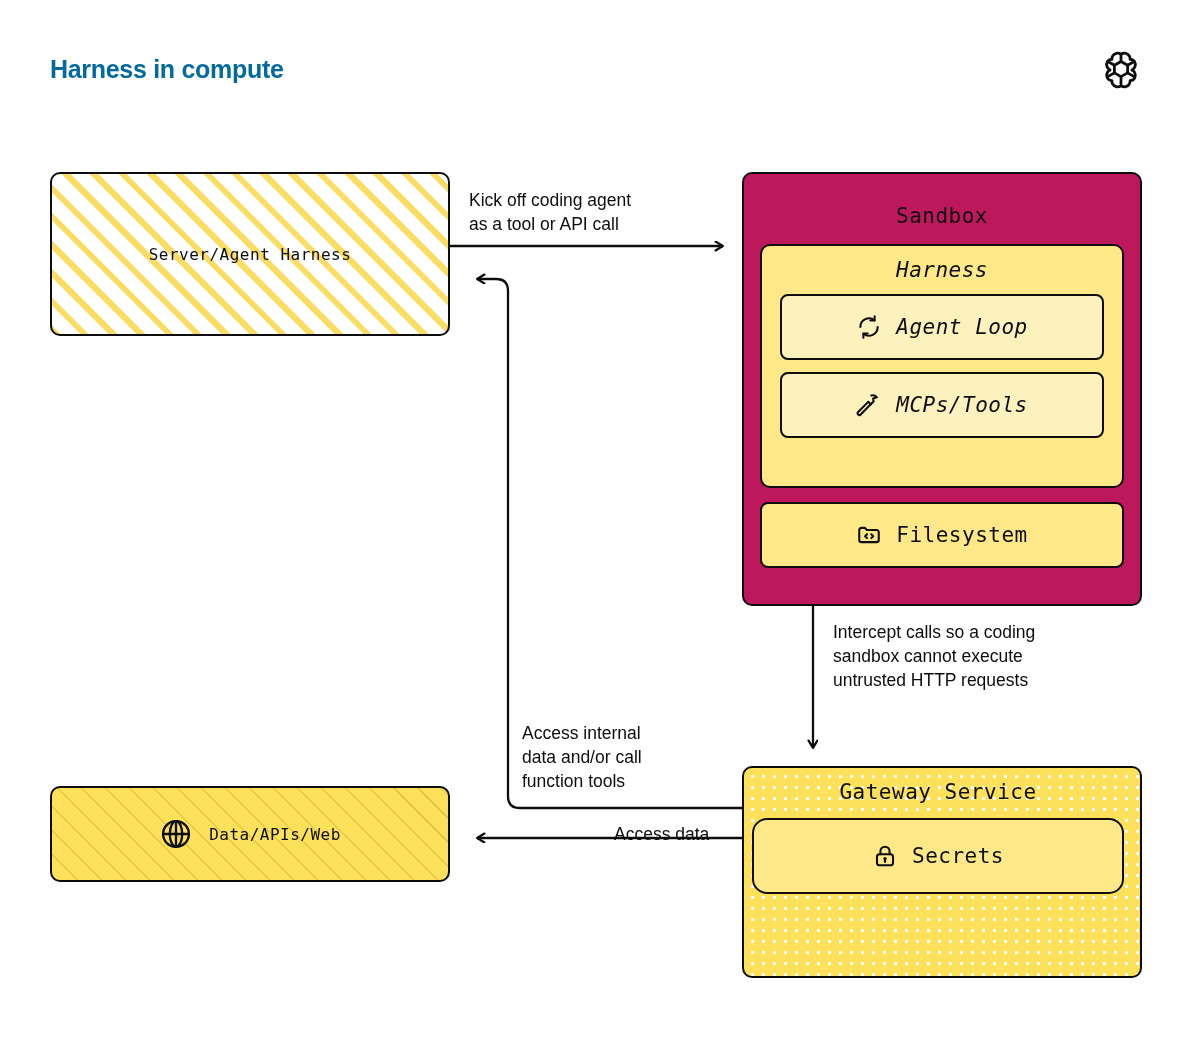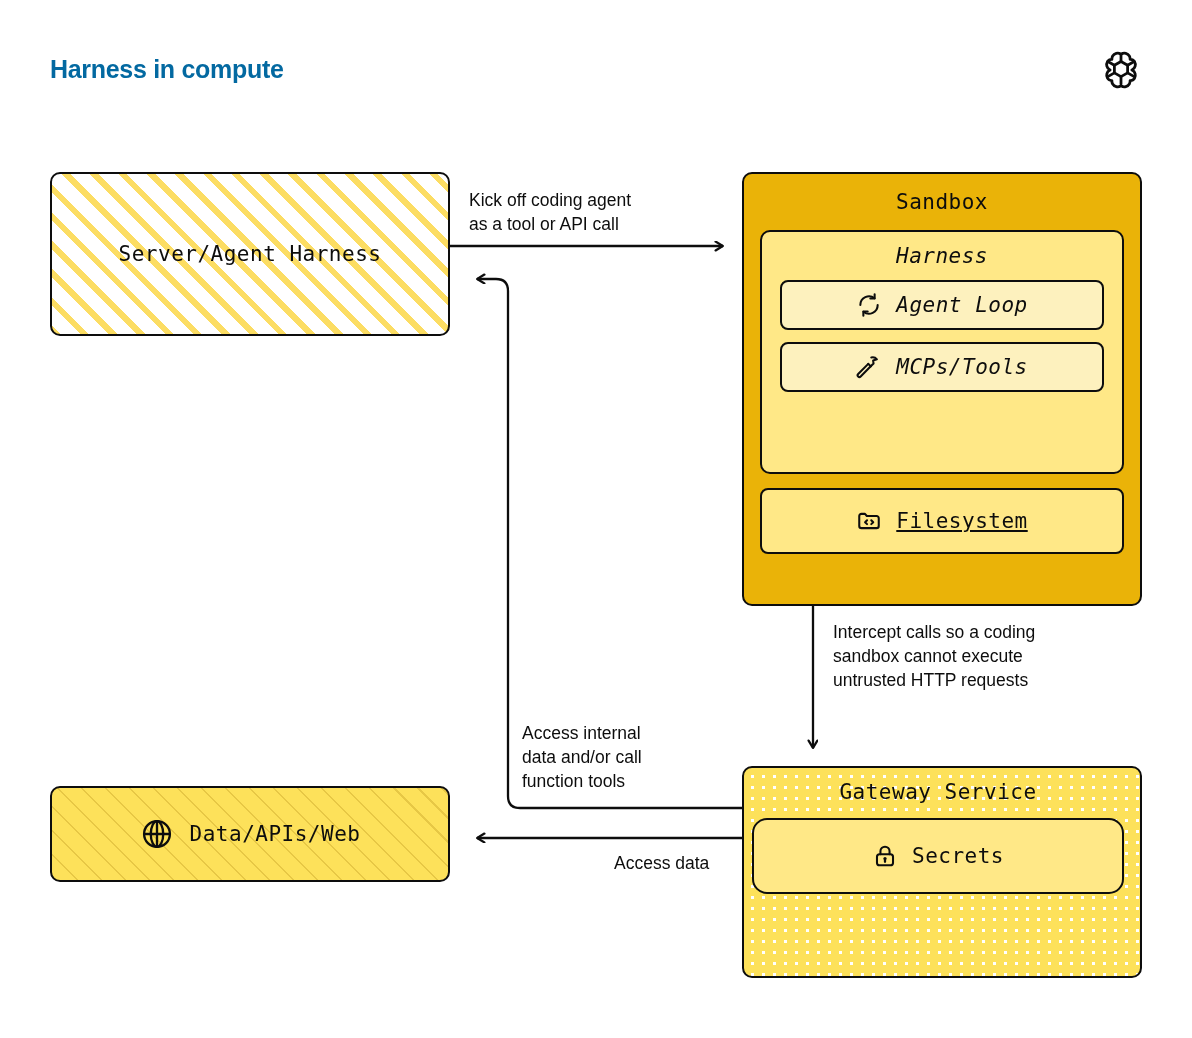--- a/index.html
+++ b/index.html
@@ -39,21 +39,21 @@
   .brand-logo svg { display: block; width: 100%; height: 100%; }
 
   
   .node {
     position: absolute;
     border: 2.6px solid #0d0d0d;
     border-radius: 10px;
   }
   .mono {
     font-family: "DejaVu Sans Mono", "Liberation Mono", monospace;
-    font-size: 21px;
+    font-size: 16px;
     letter-spacing: 0.5px;
     color: #0d0d0d;
     white-space: nowrap;
   }
 
   
   #server-harness {
     left: 50px;
     top: 172px;
     width: 400px;
@@ -86,22 +86,22 @@
     justify-content: center;
     gap: 16px;
   }
 
   
   #sandbox {
     left: 742px;
     top: 172px;
     width: 400px;
     height: 434px;
-    background: #eab308;
-    padding: 16px 16px 16px 16px;
+    background: #be185d;
+    padding: 30px 16px 16px 16px;
   }
   .node-heading {
     text-align: center;
     font-family: "DejaVu Sans Mono", "Liberation Mono", monospace;
     font-size: 21px;
     letter-spacing: 0.5px;
     color: #0d0d0d;
     white-space: nowrap;
   }
 
@@ -112,36 +112,35 @@
     height: 244px;
     border: 2.6px solid #0d0d0d;
     border-radius: 10px;
     background: #ffe887;
     padding: 12px 18px 14px 18px;
     font-style: italic;
   }
 
   
   .leaf {
-    height: 50px;
+    height: 66px;
     border: 2.6px solid #0d0d0d;
     border-radius: 8px;
     display: flex;
     align-items: center;
     justify-content: center;
     gap: 14px;
   }
   .leaf.lightest { background: #fdf1be; }
   .leaf.light { background: #ffe887; }
   #agent-loop { margin-top: 12px; }
   #mcps-tools { margin-top: 12px; text-align: center; }
   #filesystem {
     margin-top: 14px;
     height: 66px;
-    text-decoration: underline;
   }
   .leaf .mono { font-size: 21px; }
   .leaf-icon { width: 26px; height: 26px; flex: 0 0 auto; display:block; }
   .leaf-icon svg { display:block; width:100%; height:100%; }
 
   
   #gateway-service {
     left: 742px;
     top: 766px;
     width: 400px;
@@ -174,21 +173,21 @@
     position: absolute;
     font-family: "Liberation Sans", sans-serif;
     font-size: 17.5px;
     line-height: 24px;
     color: #0d0d0d;
     white-space: pre-line;
   }
   #label-kickoff { left: 469px; top: 188px; }
   #label-intercept { left: 833px; top: 620px; }
   #label-access-internal { left: 522px; top: 721px; }
-  #label-access-data { left: 614px; top: 851px; }
+  #label-access-data { left: 614px; top: 822px; }
 </style>
 </head>
 <body>
 
 <div class="page-title">Harness in compute</div>
 
 <div class="brand-logo">
   <svg viewBox="0 0 24 24" fill="none" stroke="#0d0d0d" stroke-width="1.45" stroke-linecap="round" stroke-linejoin="round" aria-hidden="true">
     <path d="M12.2 3.1c1.45-.84 3.3-.36 4.16 1.07.33.56.45 1.19.38 1.8.9-.06 1.82.36 2.33 1.23.86 1.43.35 3.27-1.1 4.1l-.3.17.3.17c1.45.83 1.96 2.67 1.1 4.1-.51.87-1.43 1.29-2.33 1.23.07.61-.05 1.24-.38 1.8-.86 1.43-2.71 1.91-4.16 1.07l-.2-.12-.2.12c-1.45.84-3.3.36-4.16-1.07a2.98 2.98 0 0 1-.38-1.8c-.9.06-1.82-.36-2.33-1.23-.86-1.43-.35-3.27 1.1-4.1l.3-.17-.3-.17c-1.45-.83-1.96-2.67-1.1-4.1.51-.87 1.43-1.29 2.33-1.23a2.98 2.98 0 0 1 .38-1.8C8.5 2.74 10.35 2.26 11.8 3.1l.2.12.2-.12z"></path>
     <path d="M12 7.05 8.55 9.02v3.96L12 14.95l3.45-1.97V9.02L12 7.05z"></path>

